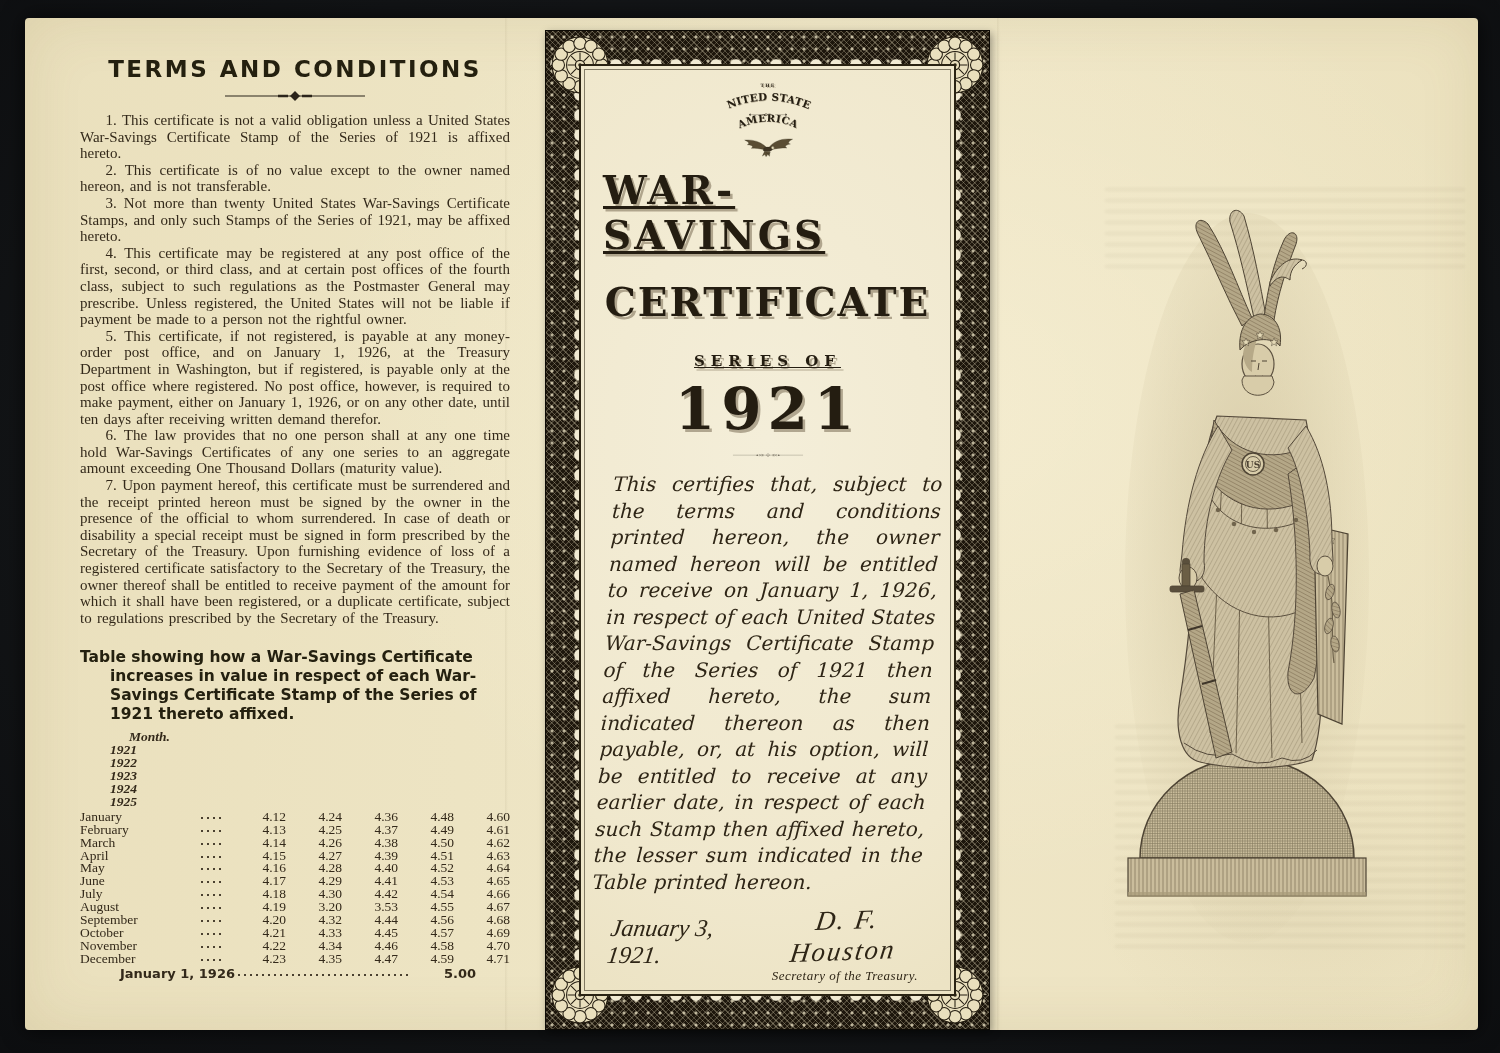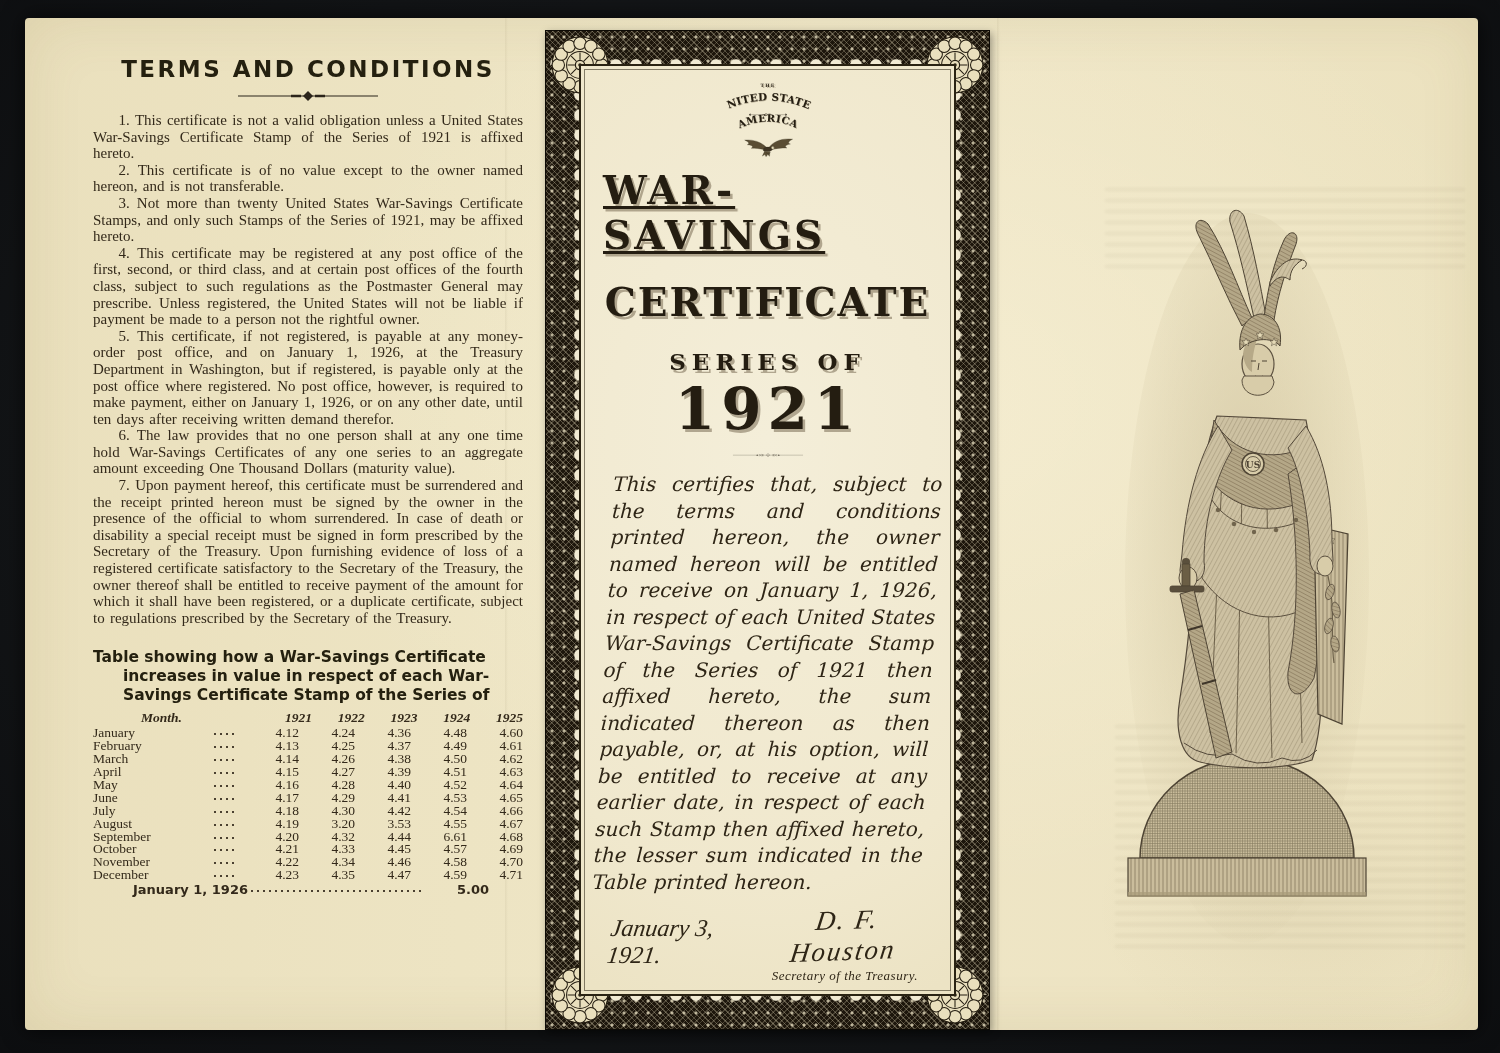--- a/index.html
+++ b/index.html
@@ -16,38 +16,38 @@
       linear-gradient(90deg,#eae0bd 0%, #ede4c3 30%, #efe6c7 55%, #ece2bf 100%);
     border-radius:4px;
     box-shadow:0 0 22px rgba(0,0,0,.7), inset 0 0 60px rgba(120,95,45,.12);
   }
   .crease{position:absolute;top:0;bottom:0;width:3px;pointer-events:none;
     background:linear-gradient(90deg, rgba(90,75,40,.07), rgba(90,75,40,0));}
   .ghost{position:absolute;pointer-events:none;opacity:.05;filter:blur(1.5px);
     background:repeating-linear-gradient(0deg, #4a3c20 0 3px, transparent 3px 11px);}
 
   
-  .terms{position:absolute;left:68px;top:38px;width:430px;}
+  .terms{position:absolute;left:55px;top:38px;width:430px;}
   .terms-title{font-family:"DejaVu Sans", sans-serif;font-weight:bold;font-size:23px;
     letter-spacing:2.5px;text-align:center;color:#24200f;}
   .terms-divider{display:block;margin:8px auto 10px auto;}
   .tc-p{margin:0;font-size:15px;line-height:16.6px;text-align:justify;text-indent:1.7em;
     color:#33291a;word-spacing:1.5px;}
   .table-title{margin-top:22px;font-family:"DejaVu Sans", sans-serif;font-weight:bold;
     font-size:15.5px;line-height:19px;color:#24200f;}
   .table-title div{padding-left:0;}
   .table-title div + div{padding-left:30px;}
   .wstable{margin-top:7px;font-size:13.5px;line-height:12.9px;color:#33291a;}
   .trow{display:flex;align-items:baseline;}
   .trow .mcell{width:118px;white-space:nowrap;}
   .trow .leader{flex:1;height:10px;margin:0 6px 0 1px;
     background-image:radial-gradient(circle, #4a4030 0.9px, transparent 1.4px);
     background-size:6px 6px;background-position:0 100%;background-repeat:repeat-x;}
   .trow .vcell{width:56px;text-align:right;}
-  .trow.thead{font-style:italic;font-weight:bold;margin-bottom:2px;}
+  .trow.thead{font-style:italic;font-weight:bold;margin-bottom:2px;flex-direction:column;}
   .trow.thead .mcell{padding-left:48px;}
   .trow.tfoot{font-family:"DejaVu Sans", sans-serif;font-weight:bold;font-size:13px;margin-top:2px;}
   .trow.tfoot .mcell{width:auto;padding-left:40px;text-align:center;}
   .trow.tfoot .vcell{width:66px;text-align:left;margin-left:28px;}
 
   
   .cert{position:absolute;left:520px;top:12px;width:445px;height:1000px;}
   .cert-border{position:absolute;inset:0;background:#1d160c;border:1px solid #0e0b06;
     box-shadow:inset 0 0 0 2px rgba(236,227,195,.28), 2px 3px 8px rgba(0,0,0,.35);}
   .lace{position:absolute;
@@ -81,21 +81,21 @@
       radial-gradient(420px 600px at 50% 40%, #f4eed9, #f0e8cd 75%, #ece3c4 100%);
     border:2px solid #2a2313;overflow:hidden;}
   .cert-inner::before{content:"";position:absolute;inset:3px;border:1px solid rgba(42,35,19,.55);pointer-events:none;}
   .cert-content{position:relative;height:100%;display:flex;flex-direction:column;align-items:center;
     padding:14px 22px 10px 22px;box-sizing:border-box;}
 
   .display-type{font-family:"DejaVu Serif", serif;font-weight:bold;color:#241d11;
     text-shadow:2.5px 2.5px 0 rgba(109,95,72,.5);}
   .ws-line1{font-size:39px;letter-spacing:3px;line-height:45px;margin-top:10px;text-decoration:underline;}
   .ws-line2{font-size:39px;letter-spacing:2px;line-height:45px;margin-top:22px;}
-  .ws-line3{font-size:23px;letter-spacing:6px;line-height:27px;margin-top:23px;}
+  .ws-line3{font-size:15px;letter-spacing:6px;line-height:27px;margin-top:23px;text-decoration:underline;}
   .ws-year{font-size:58px;letter-spacing:6px;line-height:60px;margin-top:4px;}
   .cert-script{margin-top:14px;width:100%;font-style:italic;font-size:20px;line-height:26.5px;
     text-align:justify;color:#2e2516;font-family:"DejaVu Serif", serif;transform:skewX(-3deg);}
   .sig-row{width:100%;display:flex;justify-content:space-between;align-items:flex-start;margin-top:10px;}
   .cert-date{font-style:italic;font-size:24px;margin-top:10px;margin-left:6px;transform:skewX(-8deg);color:#2e2516;}
   .sig-block{text-align:center;margin-right:4px;}
   .sig-name{font-style:italic;font-size:27px;transform:rotate(-2deg) skewX(-10deg);color:#2e2516;letter-spacing:2px;}
   .sig-title{font-style:italic;font-size:13px;margin-top:1px;color:#2e2516;letter-spacing:.5px;}
 
   
@@ -124,20 +124,21 @@
         <p class="tc-p">4.  This certificate may be registered at any post office of the first, second, or third class, and at certain post offices of the fourth class, subject to such regulations as the Postmaster General may prescribe.  Unless registered, the United States will not be liable if payment be made to a person not the rightful owner.</p>
         <p class="tc-p">5.  This certificate, if not registered, is payable at any money-order post office, and on January 1, 1926, at the Treasury Department in Washington, but if registered, is payable only at the post office where registered. No post office, however, is required to make payment, either on January 1, 1926, or on any other date, until ten days after receiving written demand therefor.</p>
         <p class="tc-p">6.  The law provides that no one person shall at any one time hold War-Savings Certificates of any one series to an aggregate amount exceeding One Thousand Dollars (maturity value).</p>
         <p class="tc-p">7.  Upon payment hereof, this certificate must be surrendered and the receipt printed hereon must be signed by the owner in the presence of the official to whom surrendered.  In case of death or disability a special receipt must be signed in form prescribed by the Secretary of the Treasury.  Upon furnishing evidence of loss of a registered certificate satisfactory to the Secretary of the Treasury, the owner thereof shall be entitled to receive payment of the amount for which it shall have been registered, or a duplicate certificate, subject to regulations prescribed by the Secretary of the Treasury.</p>
       </div>
 
     <div class="table-title">
         <div>Table showing how a War-Savings Certificate</div>
         <div>increases in value in respect of each War-</div>
         <div>Savings Certificate Stamp of the Series of</div>
+        <div>1921 thereto affixed.</div>
       </div>
 
     <div class="wstable">
       <div class="trow thead">
         <span class="mcell">Month.</span>
         <span class="leader" style="background:none"></span>
         <span class="vcell">1921</span>
         <span class="vcell">1922</span>
         <span class="vcell">1923</span>
         <span class="vcell">1924</span>
@@ -215,21 +216,21 @@
             <span class="vcell">3.53</span>
             <span class="vcell">4.55</span>
             <span class="vcell">4.67</span>
           </div>
           <div class="trow">
             <span class="mcell">September</span>
             <span class="leader"></span>
             <span class="vcell">4.20</span>
             <span class="vcell">4.32</span>
             <span class="vcell">4.44</span>
-            <span class="vcell">6.61</span>
+            <span class="vcell">4.56</span>
             <span class="vcell">4.68</span>
           </div>
           <div class="trow">
             <span class="mcell">October</span>
             <span class="leader"></span>
             <span class="vcell">4.21</span>
             <span class="vcell">4.33</span>
             <span class="vcell">4.45</span>
             <span class="vcell">4.57</span>
             <span class="vcell">4.69</span>

